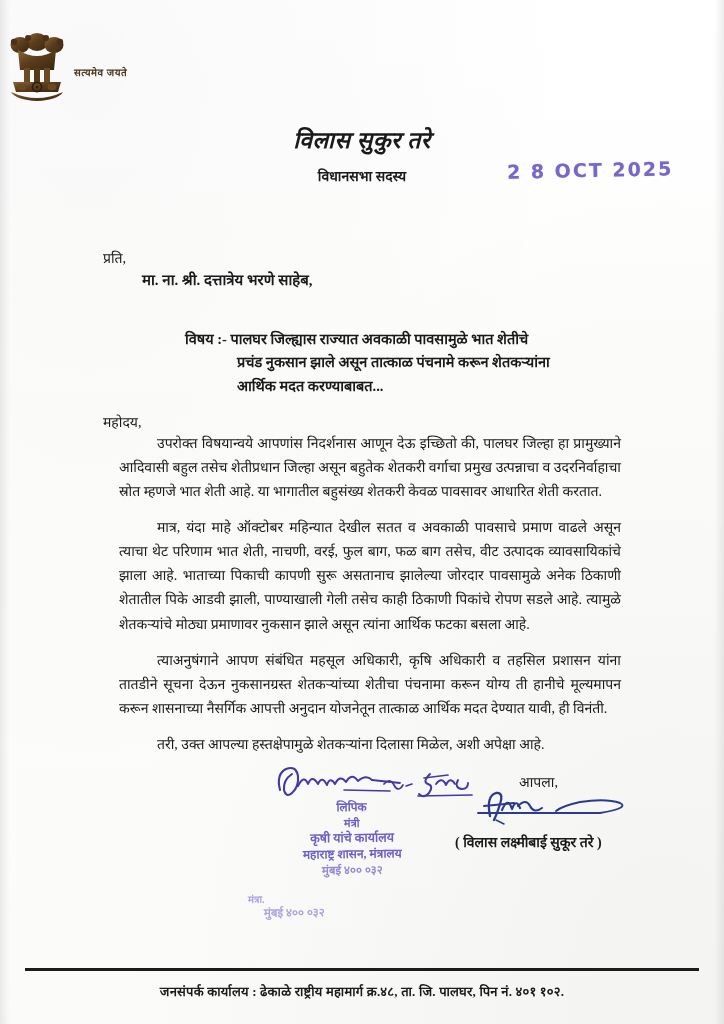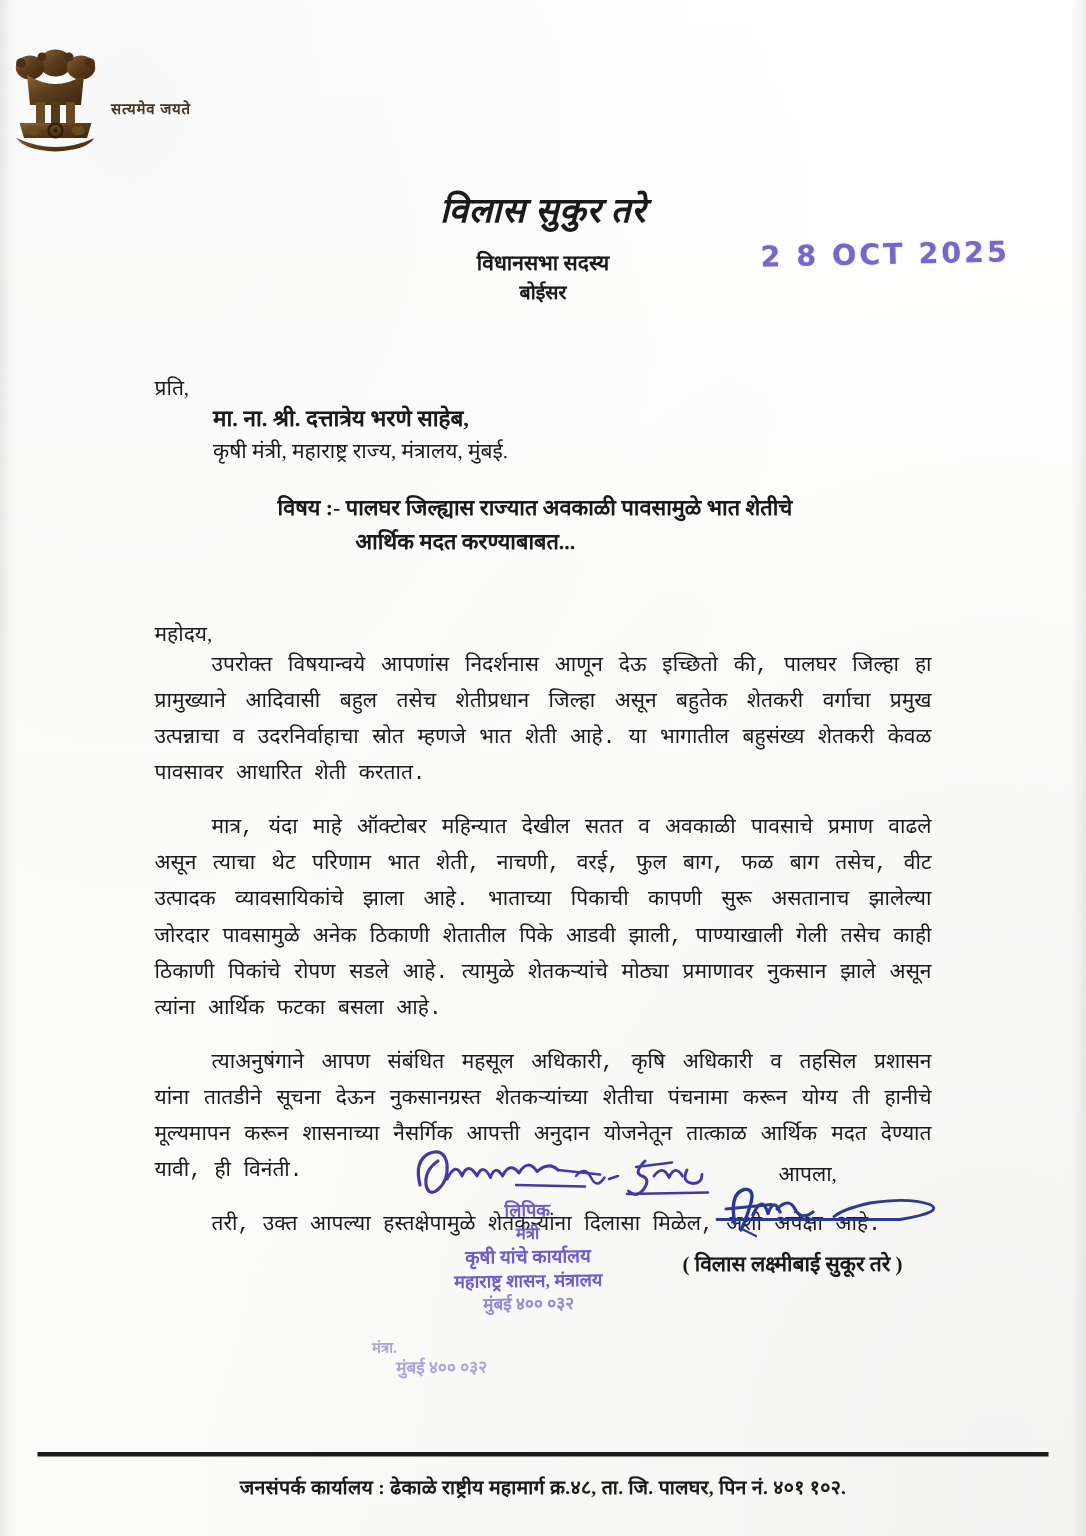--- a/index.html
+++ b/index.html
@@ -143,23 +143,22 @@
   .body-block {
     position: absolute;
     left: 103px;
     width: 518px;
     font-size: 14px;
     line-height: 1.72;
     text-align: justify;
     text-justify: inter-word;
   }
   .body-block p {
-    margin: 0 0 12px 0;
+    margin: 0 0 12px 16px;
     text-indent: 38px;
-    font-family: Liberation Mono, monospace;
   }
   #para-wrap { top: 432px; }
 
   
   .yours {
     position: absolute;
     top: 772px;
     left: 519px;
     font-size: 14px;
   }
@@ -283,34 +282,33 @@
       <ellipse cx="52" cy="57" rx="4.5" ry="3.2" fill="#6b4a20"></ellipse>
 
       <path d="M11 62 Q37 74 63 62 Q58 70 37 71 Q16 70 11 62 Z" fill="url(#brz)"></path>
     </svg>
     <div class="emblem-motto">सत्यमेव जयते</div>
   </div>
 
   <div class="letterhead">
     <div class="lh-name">विलास सुकुर तरे</div>
     <div class="lh-role">विधानसभा सदस्य</div>
-    <div class="lh-place">बोईसर</div>
   </div>
 
   <div class="date-stamp">2 8 OCT 2025</div>
 
   <div class="to-label">प्रति,</div>
   <div class="addressee">
     <div class="addressee-name">मा. ना. श्री. दत्तात्रेय भरणे साहेब,</div>
-    <div class="addressee-desg">कृषी मंत्री, महाराष्ट्र राज्य, मंत्रालय, मुंबई.</div>
   </div>
 
   <div class="subject">
     <span class="s-label">विषय :-</span>
     <span>पालघर जिल्ह्यास राज्यात अवकाळी पावसामुळे भात शेतीचे</span>
+    <span class="s-l2">प्रचंड नुकसान झाले असून तात्काळ पंचनामे करून शेतकऱ्यांना</span>
     <span class="s-l3">आर्थिक मदत करण्याबाबत...</span>
   </div>
 
   <div class="salutation">महोदय,</div>
   <div class="body-block" id="para-wrap">
     <p>उपरोक्त विषयान्वये आपणांस निदर्शनास आणून देऊ इच्छितो की, पालघर जिल्हा हा प्रामुख्याने आदिवासी बहुल तसेच शेतीप्रधान जिल्हा असून बहुतेक शेतकरी वर्गाचा प्रमुख उत्पन्नाचा व उदरनिर्वाहाचा स्रोत म्हणजे भात शेती आहे. या भागातील बहुसंख्य शेतकरी केवळ पावसावर आधारित शेती करतात.</p>
     <p>मात्र, यंदा माहे ऑक्टोबर महिन्यात देखील सतत व अवकाळी पावसाचे प्रमाण वाढले असून त्याचा थेट परिणाम भात शेती, नाचणी, वरई, फुल बाग, फळ बाग तसेच, वीट उत्पादक व्यावसायिकांचे झाला आहे. भाताच्या पिकाची कापणी सुरू असतानाच झालेल्या जोरदार पावसामुळे अनेक ठिकाणी शेतातील पिके आडवी झाली, पाण्याखाली गेली तसेच काही ठिकाणी पिकांचे रोपण सडले आहे. त्यामुळे शेतकऱ्यांचे मोठ्या प्रमाणावर नुकसान झाले असून त्यांना आर्थिक फटका बसला आहे.</p>
     <p>त्याअनुषंगाने आपण संबंधित महसूल अधिकारी, कृषि अधिकारी व तहसिल प्रशासन यांना तातडीने सूचना देऊन नुकसानग्रस्त शेतकऱ्यांच्या शेतीचा पंचनामा करून योग्य ती हानीचे मूल्यमापन करून शासनाच्या नैसर्गिक आपत्ती अनुदान योजनेतून तात्काळ आर्थिक मदत देण्यात यावी, ही विनंती.</p>
     <p>तरी, उक्त आपल्या हस्तक्षेपामुळे शेतकऱ्यांना दिलासा मिळेल, अशी अपेक्षा आहे.</p>
   </div>

